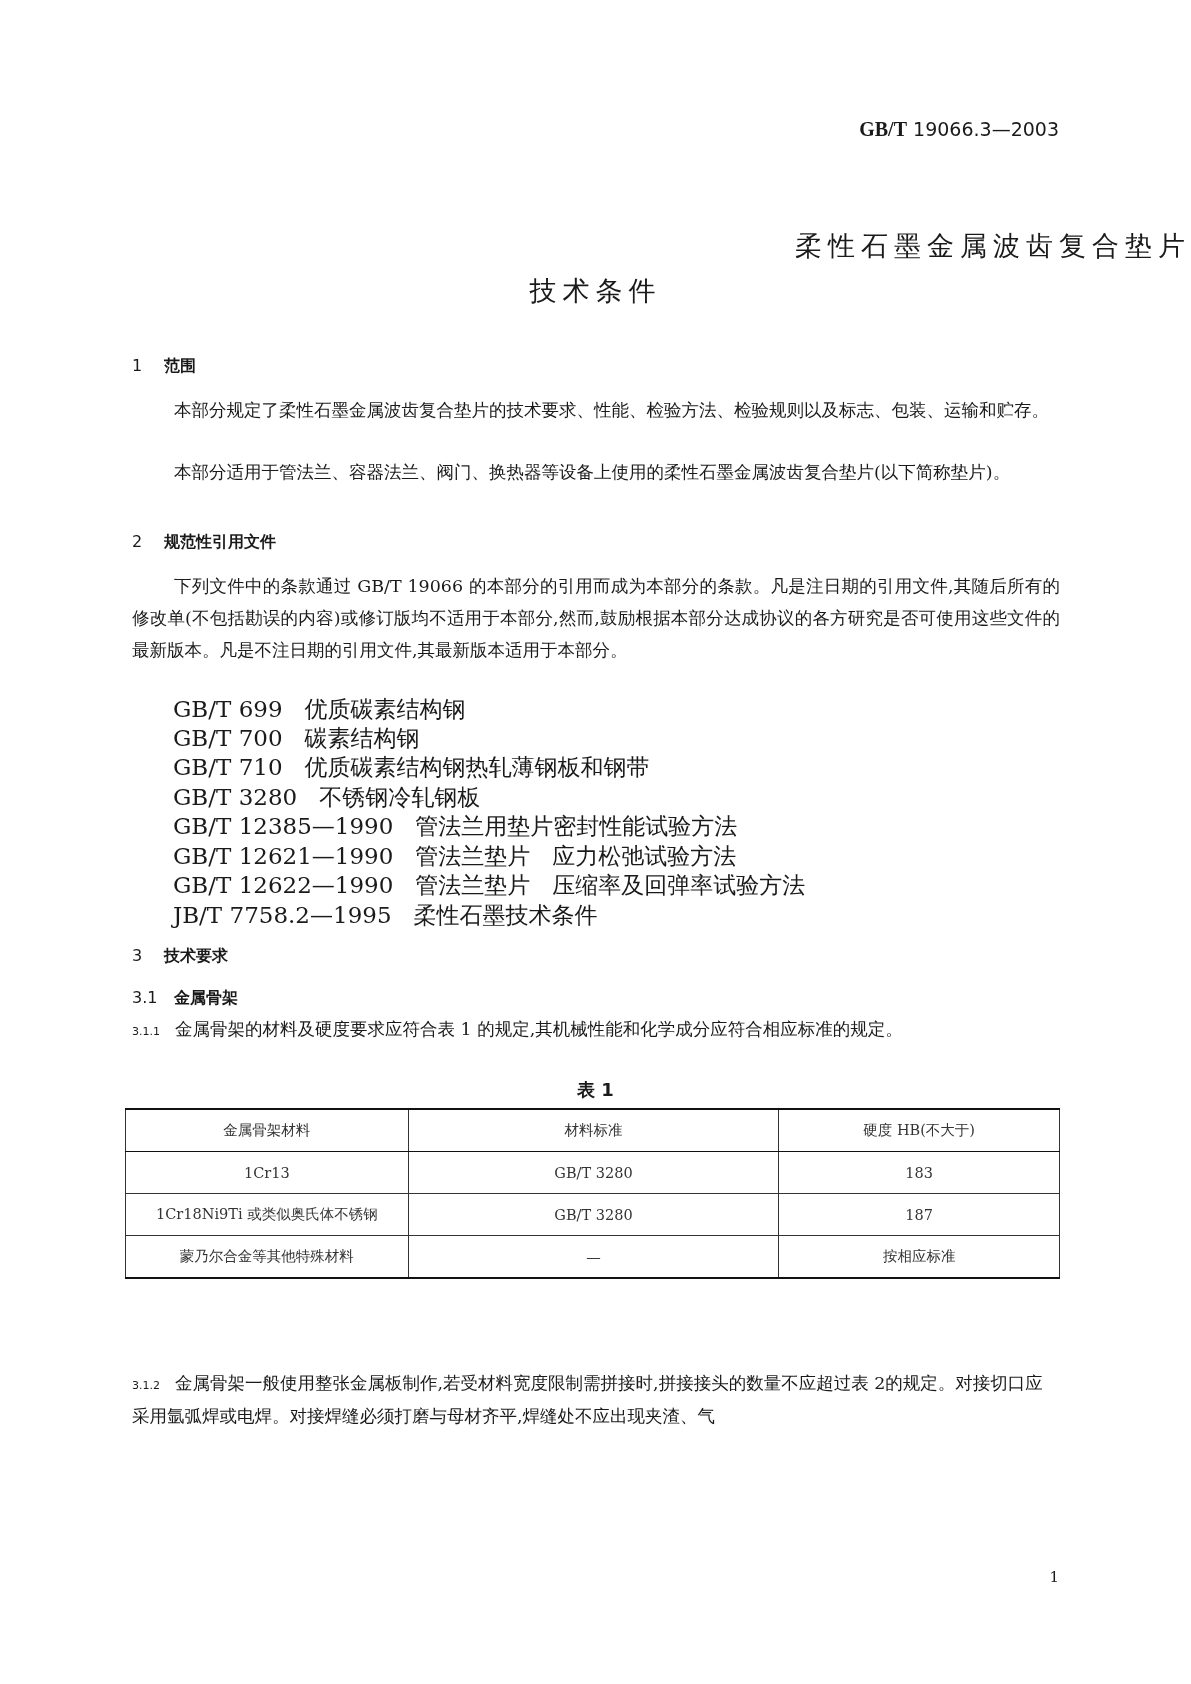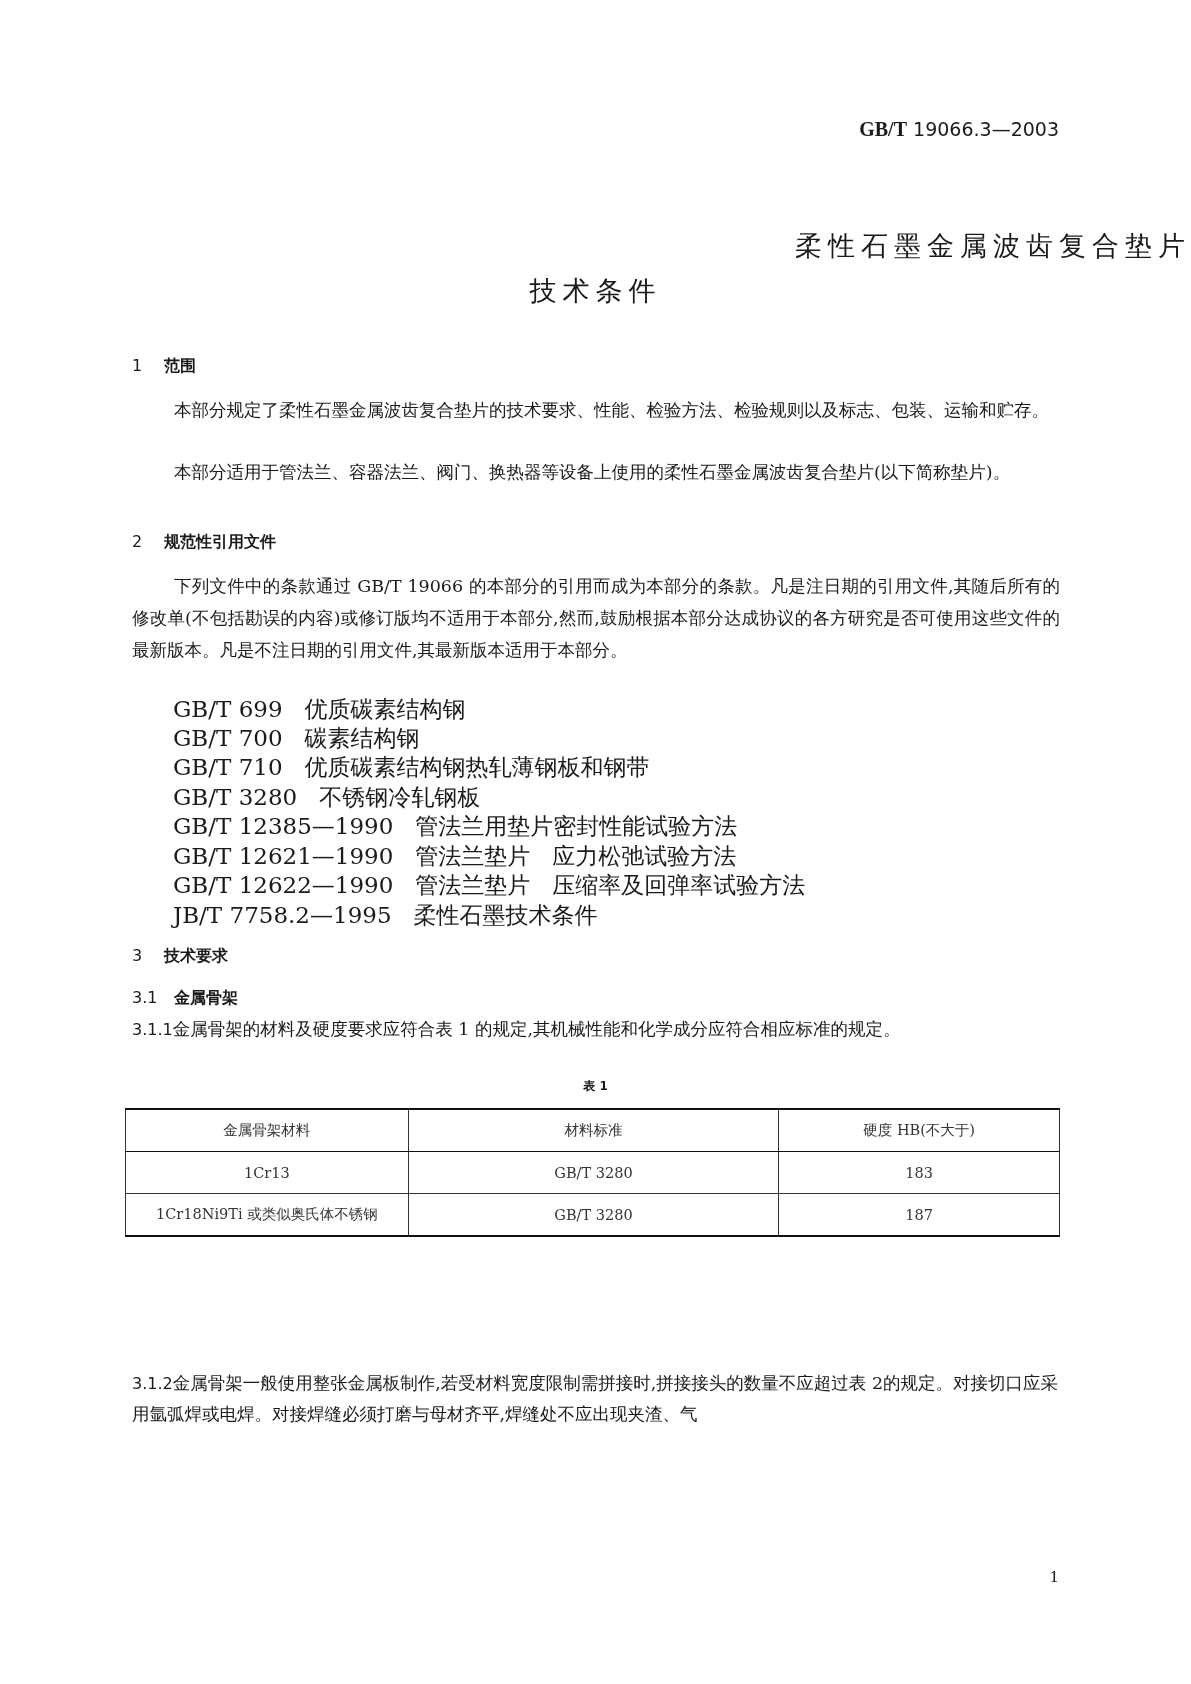--- a/index.html
+++ b/index.html
@@ -12,23 +12,23 @@
            font-family: "DejaVu Sans", sans-serif; font-size: 27px; letter-spacing: 6px; }
   .t1 { top: 228px; text-align: right; } .t2 { top: 273px; }
   .h1 { position: absolute; left: 132px; font-family: "DejaVu Sans", sans-serif;
         font-size: 16px; font-weight: bold; }
   .h1 .num { display: inline-block; width: 32px; font-weight: normal; }
   .para { position: absolute; left: 132px; width: 928px; font-size: 17.5px;
           line-height: 32px; text-align: justify; }
   .indent { text-indent: 42px; }
   .ref { position: absolute; left: 173px; font-size: 23px; white-space: pre; }
   .clause { position: absolute; left: 132px; width: 928px; font-size: 17.5px; line-height: 31px; }
-  .clause .cn { font-family: "DejaVu Sans", sans-serif; font-size: 16px; margin-right: 0; }
+  .clause .cn { font-family: "DejaVu Sans", sans-serif; font-size: 11px; margin-right: 15px; }
   .tcap { position: absolute; top: 1078px; left: 0; width: 1191px; text-align: center;
-          font-family: "DejaVu Sans", sans-serif; font-weight: bold; font-size: 12px; }
+          font-family: "DejaVu Sans", sans-serif; font-weight: bold; font-size: 18px; }
   table { position: absolute; top: 1108px; left: 125px; width: 935px; border-collapse: collapse;
           border-top: 2px solid #111; border-bottom: 2px solid #111;
           border-left: 1.5px solid #111; border-right: 1.5px solid #111;
           font-size: 14.5px; color: #333; }
   td, th { border: 1px solid #333; height: 41px; text-align: center; font-weight: normal; padding: 0; }
   th { border-bottom: 1.5px solid #111; }
   .pageno { position: absolute; top: 1568px; right: 132px; font-size: 15px; }
 </style>
 </head>
 <body>
@@ -76,18 +76,23 @@
     <tr>
       <td>1Cr13</td>
       <td>GB/T 3280</td>
       <td>183</td>
     </tr>
     <tr>
       <td>1Cr18Ni9Ti 或类似奥氏体不锈钢</td>
       <td>GB/T 3280</td>
       <td>187</td>
     </tr>
+    <tr>
+      <td>蒙乃尔合金等其他特殊材料</td>
+      <td>—</td>
+      <td>按相应标准</td>
+    </tr>
   </tbody>
 </table>
 
 <div class="clause" style="top:1368px"><span class="cn">3.1.2</span><span>金属骨架一般使用整张金属板制作,若受材料宽度限制需拼接时,拼接接头的数量不应超过表 2的规定。对接切口应采用氩弧焊或电焊。对接焊缝必须打磨与母材齐平,焊缝处不应出现夹渣、气</span></div>
 
 <div class="pageno">1</div>
 
 </body></html>

